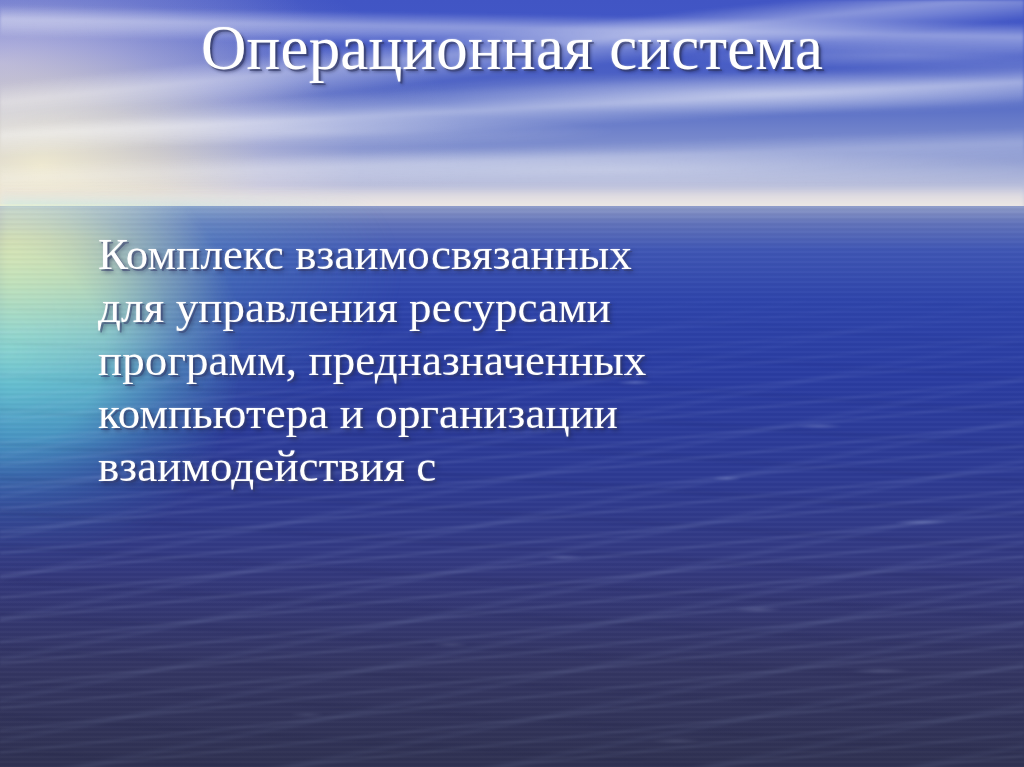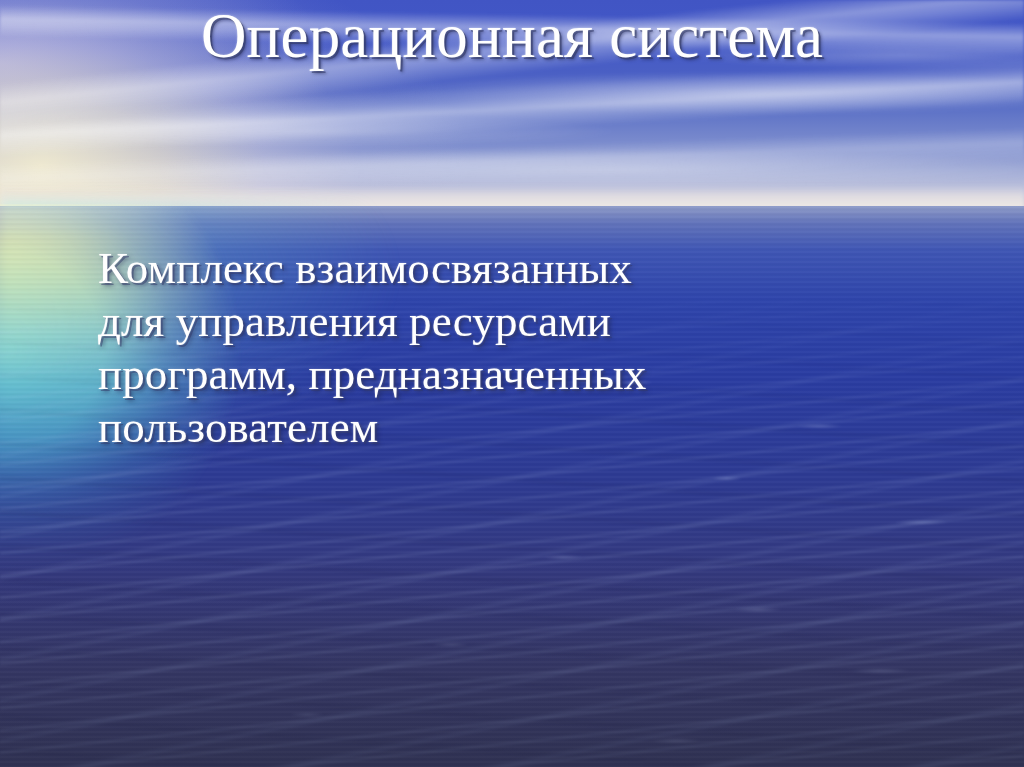--- a/index.html
+++ b/index.html
@@ -236,37 +236,37 @@
   }
 
   
   .text-layer {
     position: absolute;
     inset: 0;
   }
 
   #title-block {
     position: absolute;
-    top: 4px;
+    top: 16px;
     left: 60px;
     width: 904px;
     text-align: center;
     color: #ffffff;
     font-size: 63px;
     line-height: 1.03;
     letter-spacing: 0.2px;
     text-shadow:
       2px 2px 0 rgba(46,52,96,0.55),
       3px 3px 3px rgba(30,36,78,0.45),
       0 0 2px rgba(255,255,255,0.55);
   }
 
   #body-block {
     position: absolute;
-    top: 242px;
+    top: 228px;
     left: 98px;
     width: 880px;
     color: #ffffff;
     font-size: 45px;
     line-height: 53px;
     letter-spacing: 0.1px;
     text-shadow:
       2px 2px 0 rgba(52,58,106,0.50),
       3px 3px 4px rgba(28,34,76,0.52),
       0 0 2px rgba(255,255,255,0.45);
@@ -294,17 +294,18 @@
   <div class="text-layer">
 
     <div id="title-block">
       <span>Операционная система</span><br>
     </div>
 
     <div id="body-block">
       <span class="body-line">Комплекс взаимосвязанных</span>
       <span class="body-line">для управления ресурсами</span>
       <span class="body-line">программ, предназначенных</span>
-      <span class="body-line">пользователем</span>
+      <span class="body-line">компьютера и организации</span>
+      <span class="body-line">взаимодействия с</span>
     </div>
 
   </div>
 </div>
 
 </body></html>

